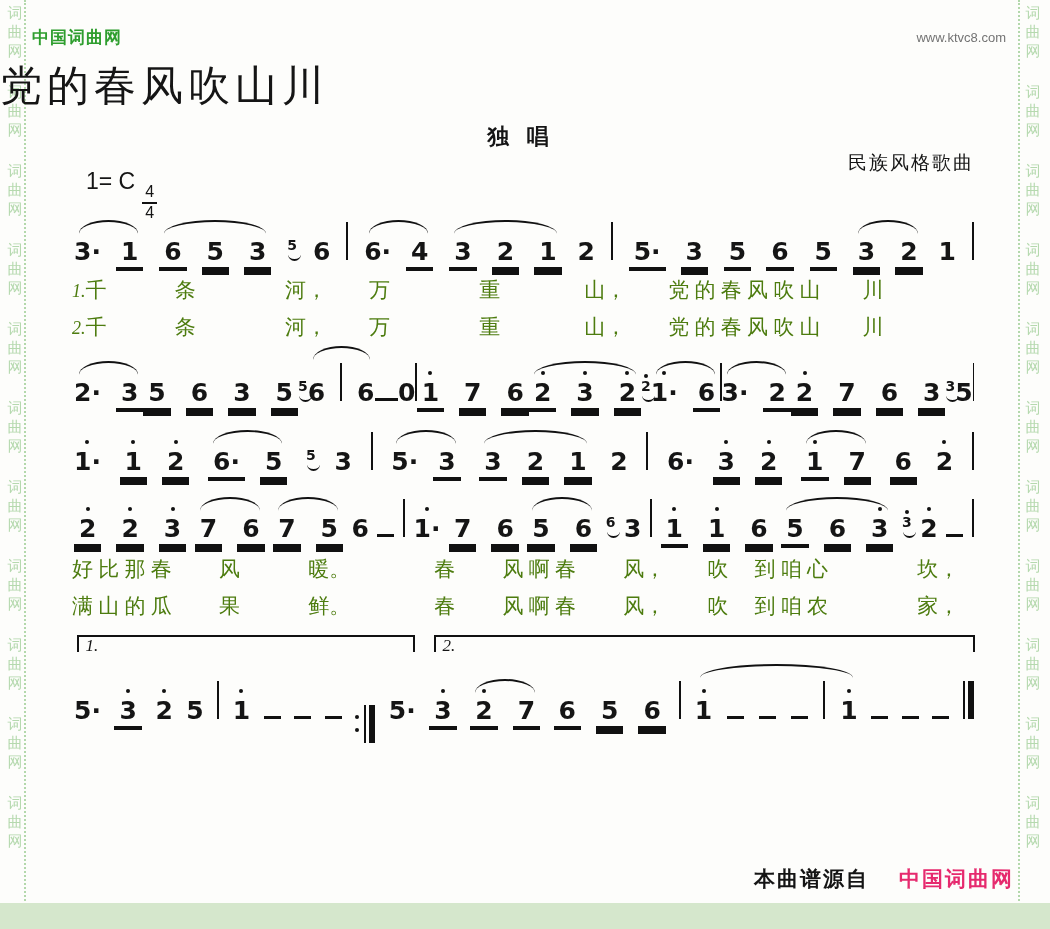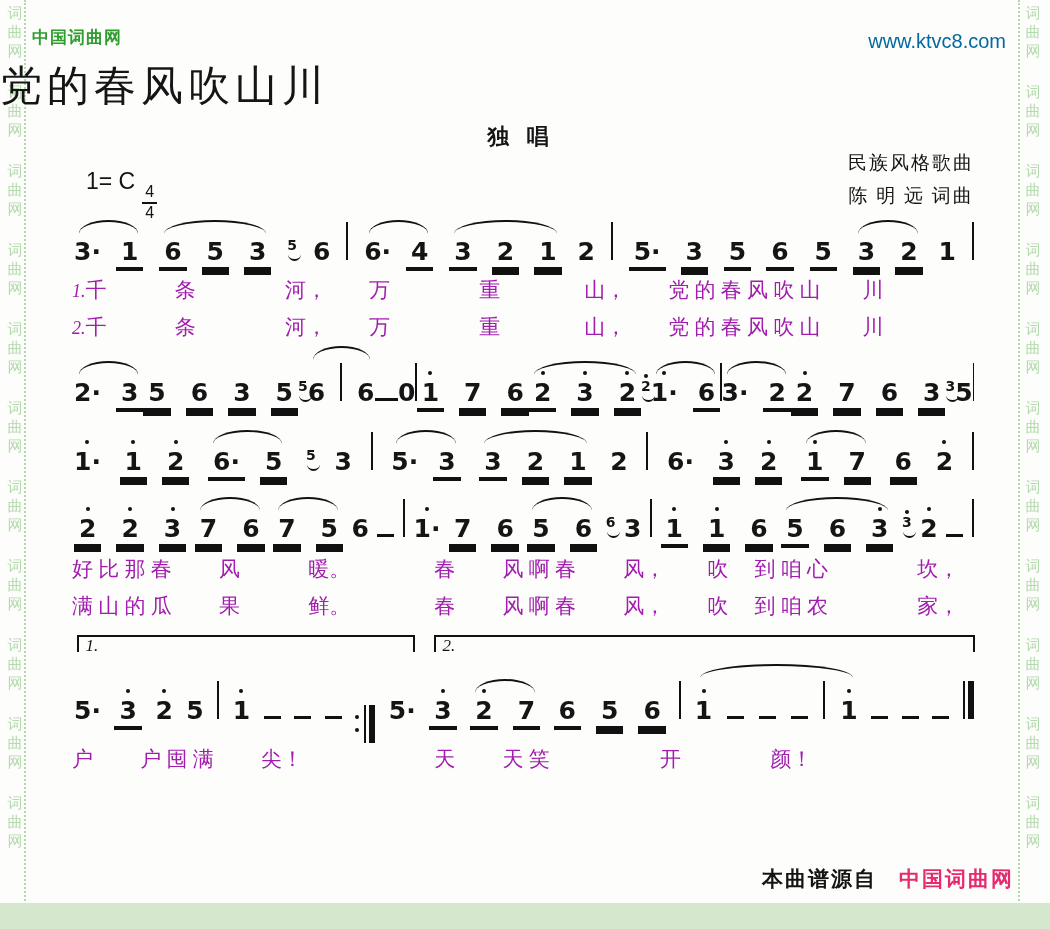--- a/index.html
+++ b/index.html
@@ -12,21 +12,21 @@
     align-items:center;color:#b5d9ae;font-family:"Liberation Serif",serif;font-size:15px;overflow:hidden;}
   .wm-left{left:2px;}
   .wm-right{right:4px;}
   .wm-col .wg{margin-bottom:22px;text-align:center;line-height:19px;}
   .wm-dotted{position:absolute;top:0;bottom:0;border-left:2px dotted #b3d8ab;}
   .dot-left{left:24px;}
   .dot-right{right:30px;}
   .bottom-band{position:absolute;left:0;right:0;bottom:0;height:26px;background:#d5e7cc;}
   
   .site-left{position:absolute;left:32px;top:26px;color:#2f9e2f;font-size:17px;font-weight:bold;letter-spacing:1px;}
-  .site-right{position:absolute;right:44px;top:30px;color:#0369a1;font-size:20px;}
+  .site-right{position:absolute;right:44px;top:30px;color:#737373;font-size:13px;}
   .title{position:absolute;left:0;right:0;top:58px;text-align:left;font-family:"Liberation Serif",serif;
     font-size:42px;font-weight:normal;letter-spacing:5px;}
   .subtitle{position:absolute;left:0;right:8px;top:122px;text-align:center;font-family:"Liberation Serif",serif;
     font-size:22px;font-weight:bold;letter-spacing:6px;}
   .keysig{position:absolute;left:86px;top:168px;font-size:23px;font-weight:normal;}
   .frac{display:inline-flex;flex-direction:column;align-items:center;font-size:16px;line-height:1.05;
     vertical-align:-8px;margin-left:7px;}
   .frac .fbar{width:15px;height:2px;background:#111;margin:1px 0;}
   .credits{position:absolute;right:76px;top:146px;text-align:center;font-family:"Liberation Serif",serif;
     font-size:19px;line-height:1.75;letter-spacing:2px;}
@@ -50,33 +50,33 @@
   .dash{width:17px;height:3px;background:#111;margin-bottom:9px;}
   .arc,.grp{display:inline-flex;gap:15px;align-items:baseline;}
   .arc{position:relative;}
   .arc::before{content:"";position:absolute;left:5px;right:5px;top:-17px;height:13px;
     border-top:2.5px solid #111;border-radius:55% 55% 0 0/100% 100% 0 0;}
   .rep,.endb{display:inline-flex;align-items:center;gap:3px;margin-bottom:-7px;}
   .rep .dots{display:flex;flex-direction:column;gap:9px;margin-right:2px;}
   .rep .dots i{width:4px;height:4px;background:#111;border-radius:50%;}
   .thin{width:2px;height:38px;background:#111;}
   .thick{width:6px;height:38px;background:#111;}
-  .lyr{white-space:pre;font-family:"Liberation Serif",serif;font-size:21px;margin-top:9px;color:#a21caf;}
+  .lyr{white-space:pre;font-family:"Liberation Serif",serif;font-size:21px;margin-top:9px;color:#4d7c0f;}
   .lyr i{font-family:"Liberation Serif",serif;font-size:18px;}
   
   .sys-volta{position:relative;padding-top:24px;}
   .volta{position:absolute;top:0;height:15px;border-top:2px solid #111;border-left:2px solid #111;
     border-right:2px solid #111;}
   .volta .vl{font-style:italic;font-family:"Liberation Serif",serif;font-size:17px;font-weight:normal;
     padding-left:7px;line-height:17px;display:inline-block;}
   .volta1{left:0.5%;width:37%;}
   .volta2{left:40%;width:59.5%;}
   
   .footer{position:absolute;right:36px;bottom:36px;font-size:21px;font-weight:bold;letter-spacing:2px;}
-  .footer .src{color:#141414;margin-right:22px;}
+  .footer .src{color:#141414;margin-right:30px;}
   .footer .site{color:#e62a6e;}
 </style>
 </head>
 <body>
 
 <div class="wm-col wm-left">
     <div class="wg">词<br>曲<br>网</div>
     <div class="wg">词<br>曲<br>网</div>
     <div class="wg">词<br>曲<br>网</div>
     <div class="wg">词<br>曲<br>网</div>
@@ -112,21 +112,20 @@
 
 <div class="keysig"><span>1= C</span><span class="frac">
       <span>4</span>
       <span class="fbar"></span>
       <span>4</span>
     </span>
 </div>
 
 <div class="credits">
   <div>民族风格歌曲</div>
-  <div>陈 明 远  词曲</div>
 </div>
 
 <div class="score">
   <div class="system">
     <div class="mline">
         <span class="arc">
           <span class="tok"><span class="dw">3·</span></span>
           <span class="tok"><span class="dw u1">1</span></span>
         </span>
         <span class="arc">
@@ -355,20 +354,17 @@
           <span class="tok hi"><span class="dw">1</span></span>
         </span>
         <span class="dash"></span>
         <span class="dash"></span>
         <span class="dash"></span>
         <span class="endb">
           <span class="thin"></span>
           <span class="thick"></span>
         </span>
       </div>
-    <div class="lyrics">
-        <div class="lyr"><span>户　　 户 囤 满　　 尖！　　　　　　 天　　 天 笑　　　　　 开　　　　 颜！</span></div>
-      </div>
   </div>
 </div>
 
 <div class="footer"><span class="src">本曲谱源自</span><span class="site">中国词曲网</span>
 </div>
 
 </body></html>

